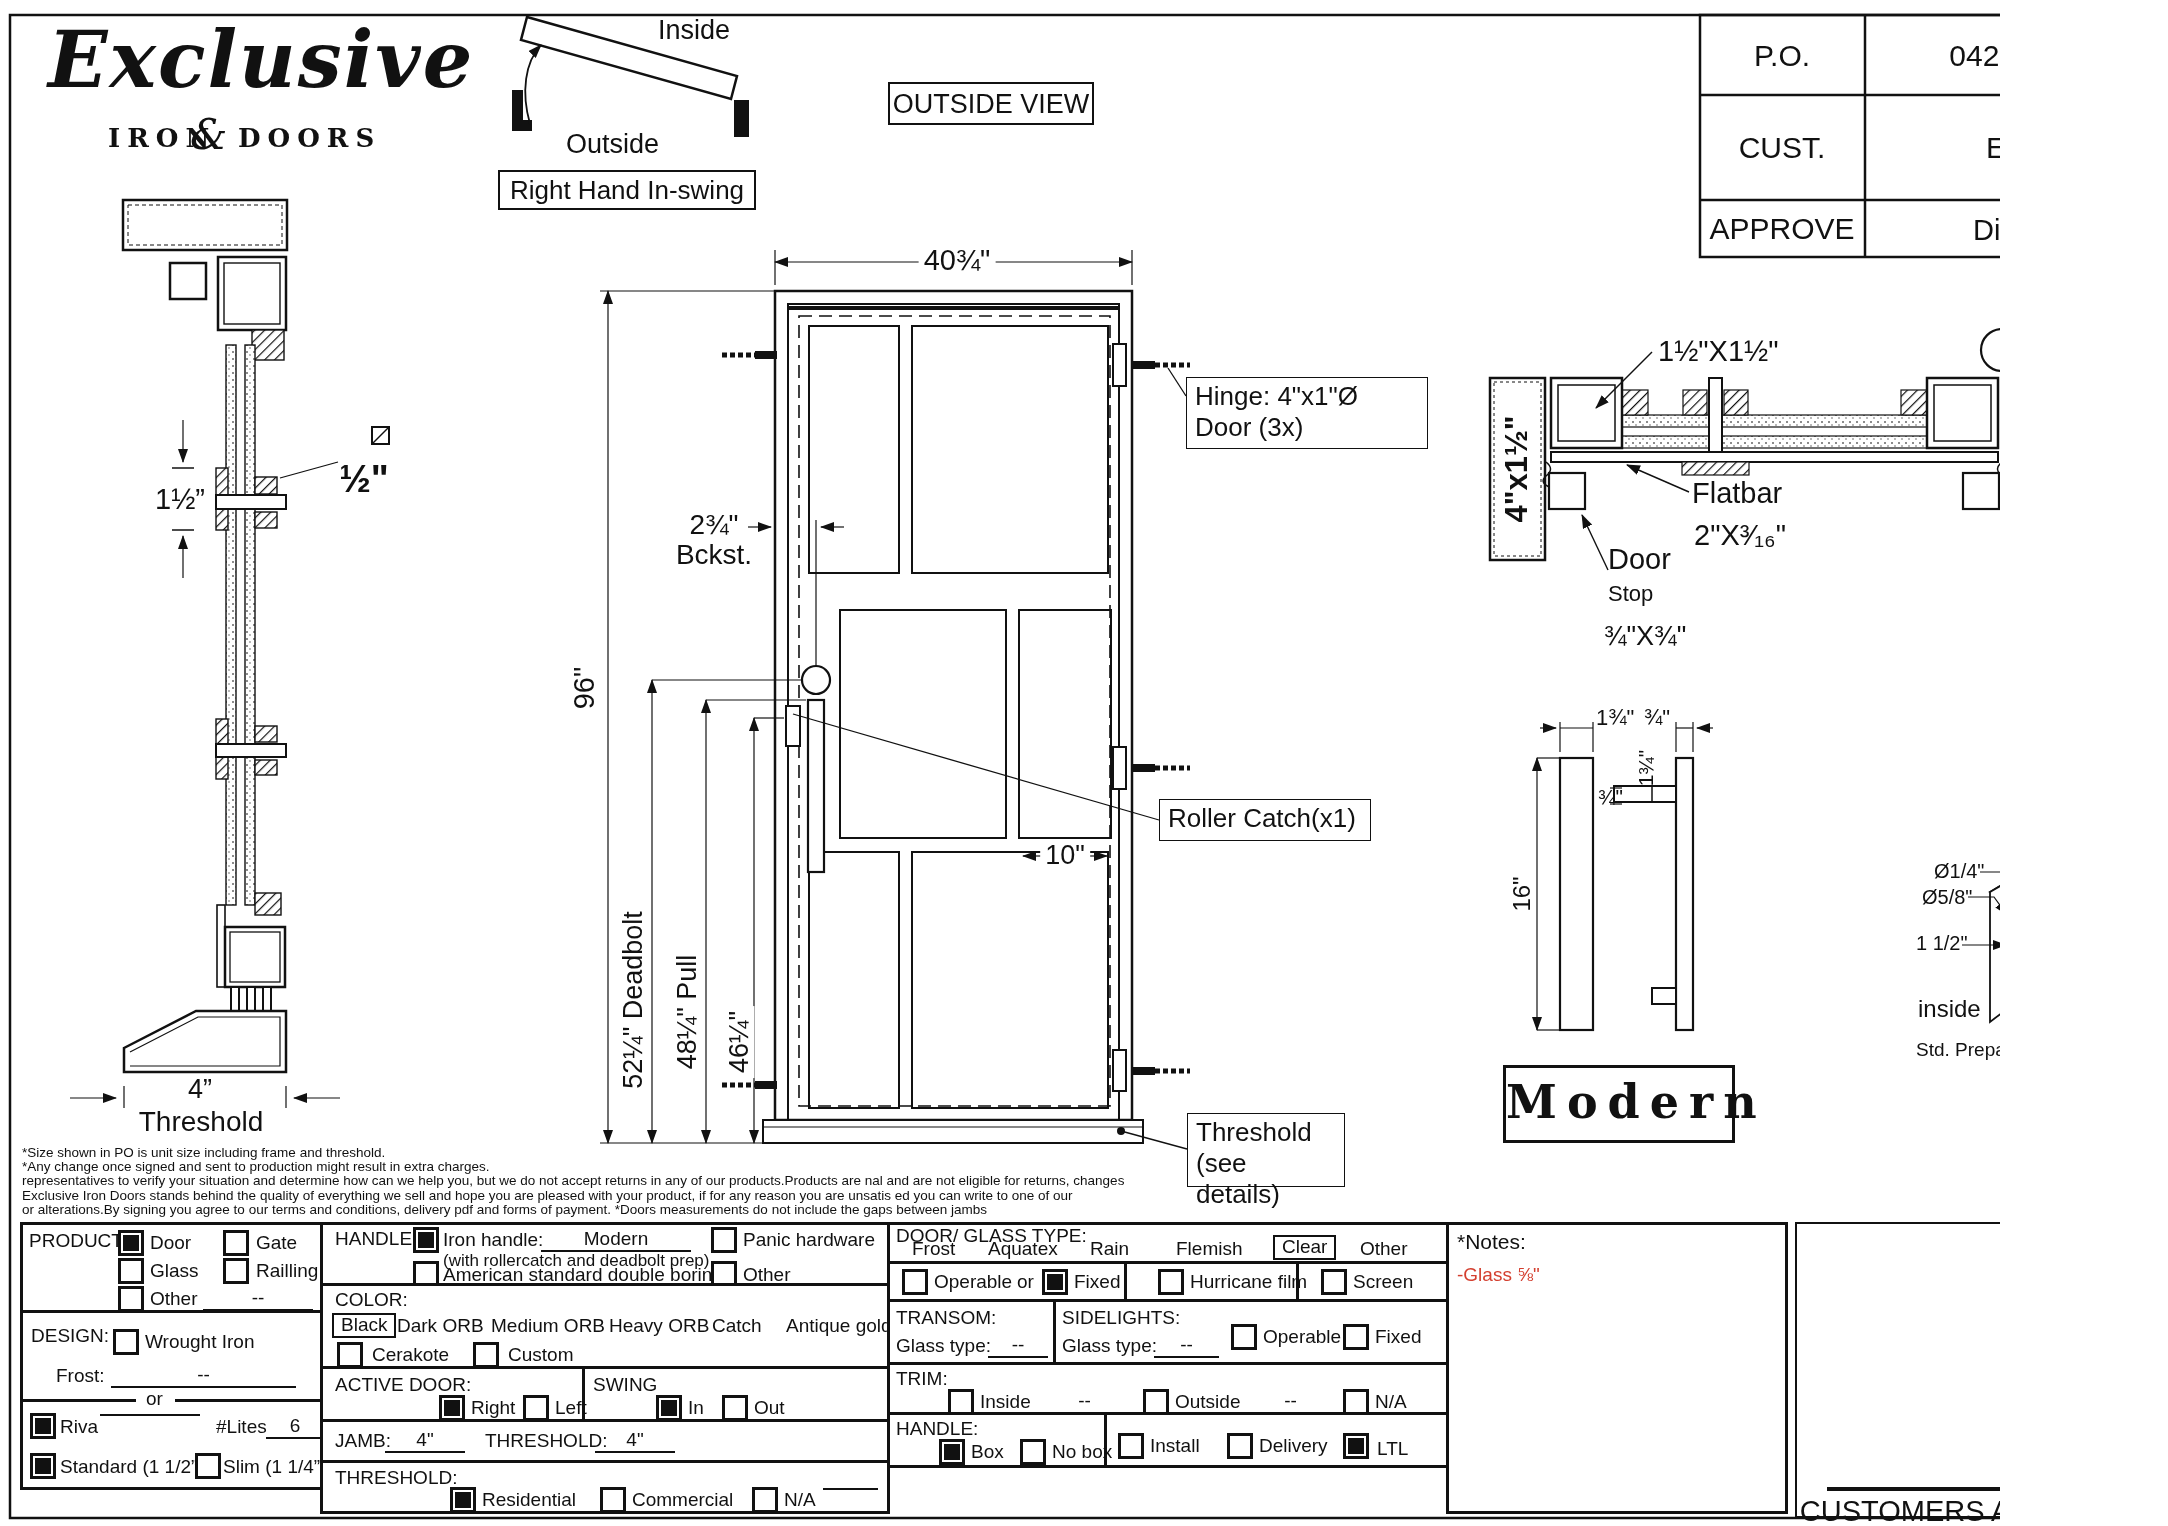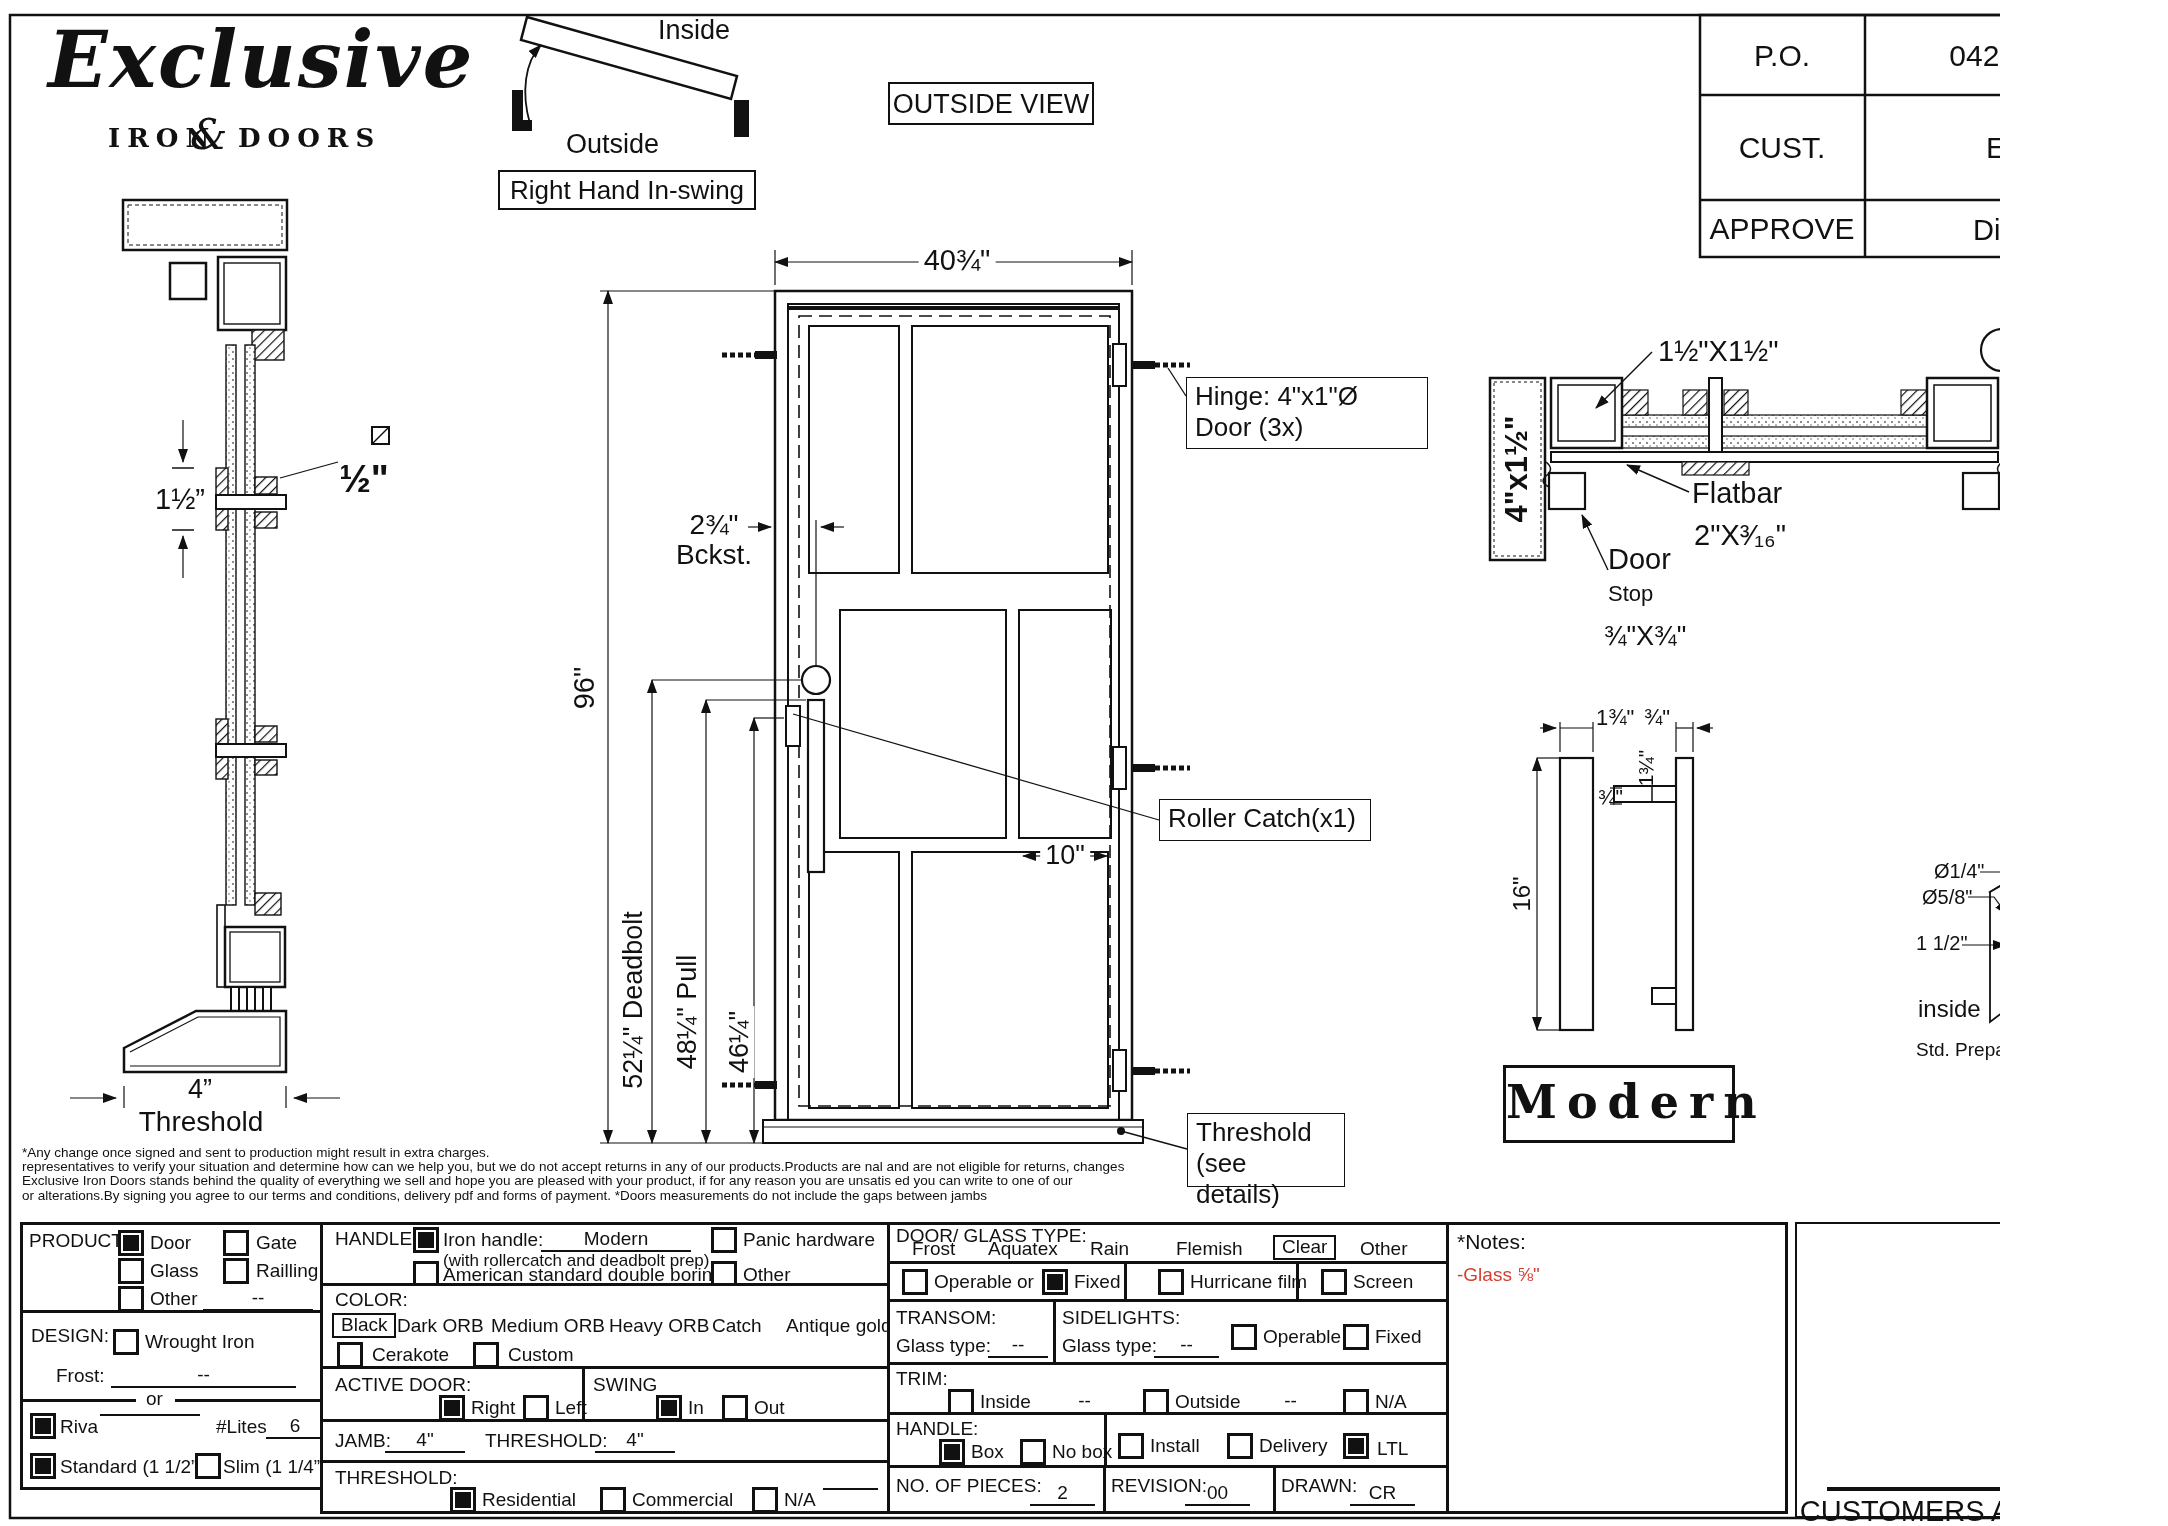--- a/index.html
+++ b/index.html
@@ -290,20 +290,21 @@
 <div class="bx t serif" style="left:1503px;top:1065px;width:232px;height:78px;border-width:3px;font-size:46px;font-weight:600;letter-spacing:10px;text-align:center;padding-top:10px">Modern</div>
 
 <div class="t f20" style="left:1934px;top:861px">Ø1/4"</div>
 <div class="t f20" style="left:1922px;top:887px">Ø5/8"</div>
 <div class="t f20" style="left:1916px;top:933px">1 1/2"</div>
 <div class="t f24" style="left:2040px;top:864px">outside</div>
 <div class="t f24" style="left:1918px;top:996px">inside</div>
 <div class="t" style="left:1916px;top:1040px;font-size:19px">Std. Preparation for Installation</div>
 
 <div style="position:absolute;left:22px;top:1146px;font-size:13.5px;line-height:14.2px;white-space:nowrap">
+  <div>*Size shown in PO is unit size including frame and threshold.</div>
   <div>*Any change once signed and sent to production might result in extra charges.</div>
   <div>representatives to verify your situation and determine how can we help you, but we do not accept returns in any of our products.Products are    nal and are not eligible for returns, changes</div>
   <div>Exclusive Iron Doors stands behind the quality of everything we sell and hope you are pleased with your product, if for any reason you are unsatis   ed you can write to one of our</div>
   <div>or alterations.By signing you agree to our terms and conditions, delivery pdf and forms of payment. *Doors measurements do not include the gaps between jambs</div>
 </div>
 
 <div class="sect" style="left:20px;top:1222px;width:305px;height:91px">
   <span class="t" style="left:6px;top:6px">PRODUCT:</span>
   <span class="cb on" style="left:95px;top:5px"></span>
   <span class="t" style="left:127px;top:8px">Door</span>
@@ -454,30 +455,20 @@
   <span class="cb" style="left:130px;top:24px"></span>
   <span class="t" style="left:162px;top:27px">No box</span>
   <span class="cb" style="left:228px;top:18px"></span>
   <span class="t" style="left:260px;top:21px">Install</span>
   <span class="cb" style="left:337px;top:18px"></span>
   <span class="t" style="left:369px;top:21px">Delivery</span>
   <span class="cb on" style="left:453px;top:18px"></span>
   <span class="t" style="left:487px;top:24px">LTL</span>
 </div>
 
-<div class="sect" style="left:887px;top:1465px;width:562px;height:49px">
-  <span class="vd" style="left:213px"></span>
-  <span class="vd" style="left:383px"></span>
-  <span class="t" style="left:6px;top:8px">NO. OF  PIECES:</span>
-  <span class="uv" style="left:140px;top:14px;width:65px">2</span>
-  <span class="t" style="left:221px;top:8px">REVISION:</span>
-  <span class="uv" style="left:295px;top:14px;width:65px">00</span>
-  <span class="t" style="left:391px;top:8px">DRAWN:</span>
-  <span class="uv" style="left:460px;top:14px;width:65px">CR</span>
-</div>
 
 <div class="sect" style="left:1446px;top:1222px;width:342px;height:292px">
   <span class="t f21" style="left:8px;top:6px">*Notes:</span>
   <span class="t f19" style="left:8px;top:40px;color:#d43f2f">-Glass ⅝"</span>
 </div>
 
 <div class="sect" style="left:1795px;top:1222px;width:355px;height:296px;border-width:2.5px">
   <span style="position:absolute;left:30px;top:263px;width:295px;border-top:4px solid #111"></span>
   <span class="t" style="left:50%;top:272px;transform:translateX(-50%);font-size:29px">CUSTOMERS APPROVAL</span>
 </div>

